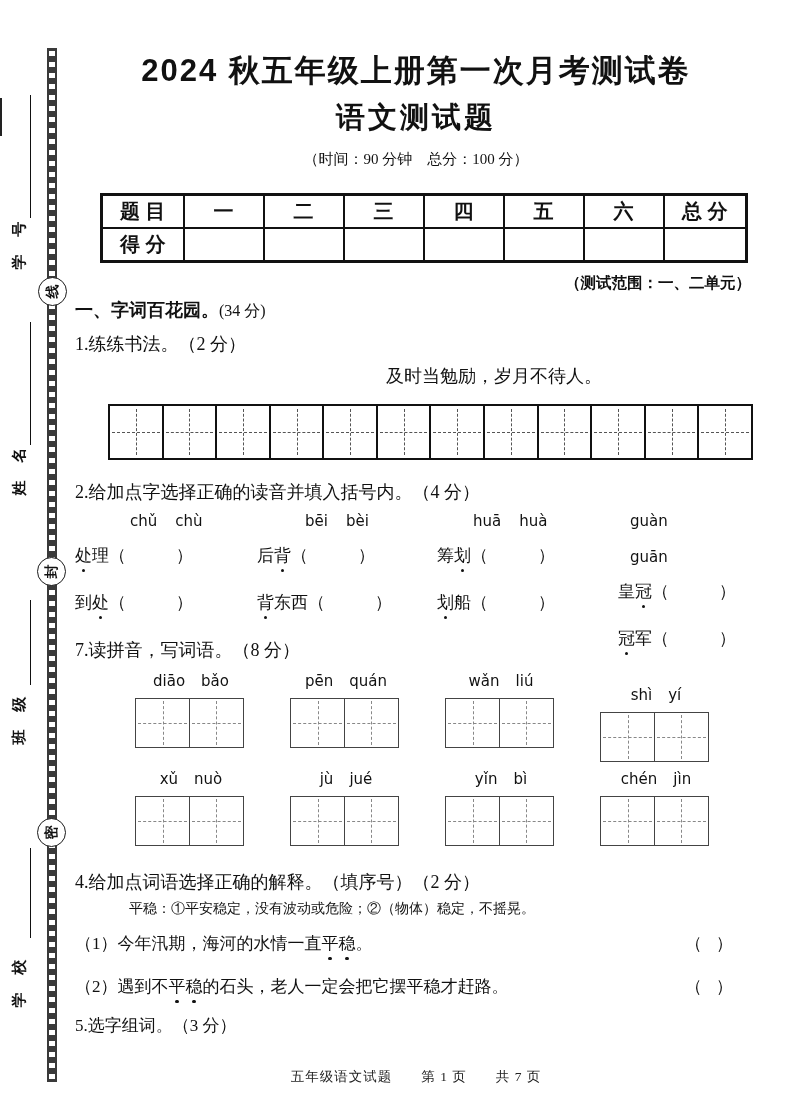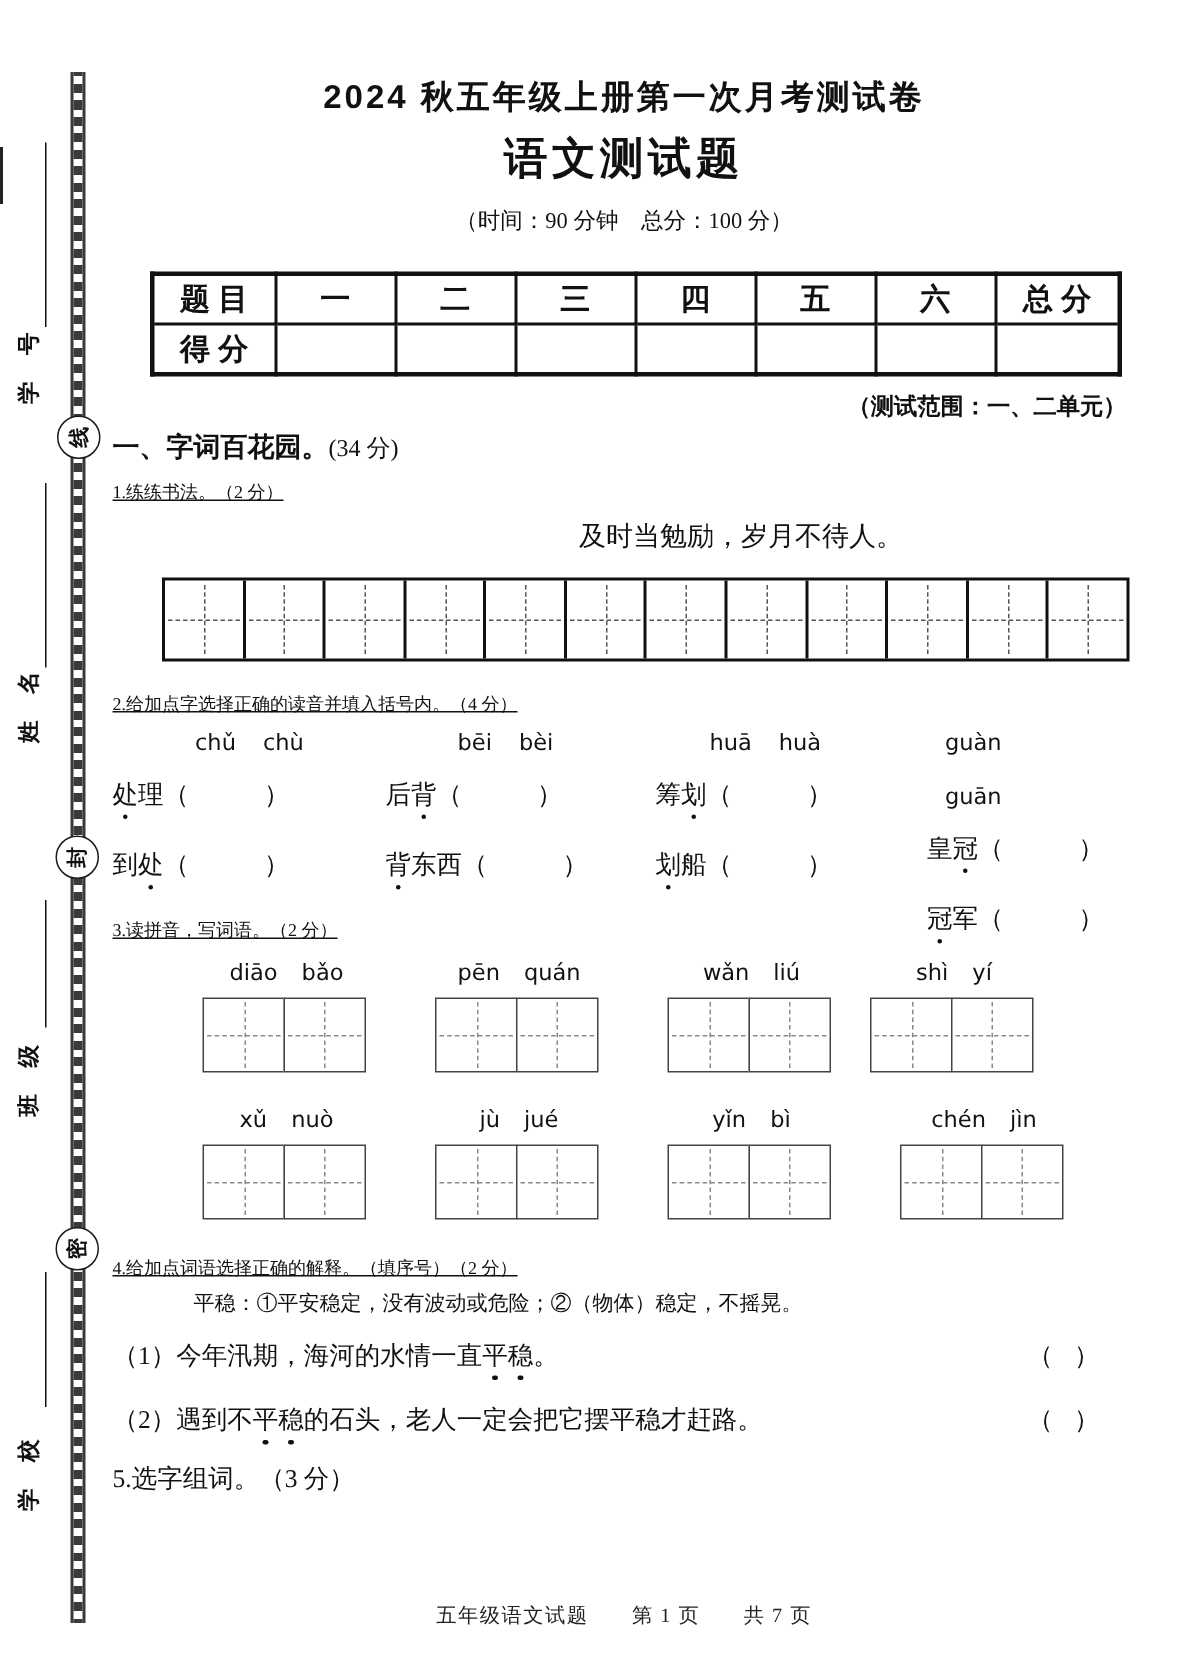--- a/index.html
+++ b/index.html
@@ -12,30 +12,30 @@
       background:repeating-linear-gradient(to bottom,#3a3a3a 0 3px,#ffffff 3px 8px,#3a3a3a 8px 11px);}
   .vlabel{position:absolute;width:70px;height:20px;text-align:center;transform:rotate(-90deg);
       font-size:15px;font-weight:bold;letter-spacing:7px;white-space:nowrap;color:#111;}
   .vline{position:absolute;left:30px;width:0;border-left:1.5px solid #111;}
   .stamp{position:absolute;width:27px;height:27px;border:1.8px solid #1a1a1a;border-radius:50%;
       background:#fff;display:flex;align-items:center;justify-content:center;
       font-size:14px;font-weight:bold;transform:rotate(-90deg);z-index:2;}
   
   .content{position:absolute;left:75px;top:0;width:682px;}
   .hei{font-family:"Liberation Sans","DejaVu Sans",sans-serif;font-weight:bold;}
-  .title{margin-top:50px;text-align:center;font-size:22px;letter-spacing:2px;}
+  .title{margin-top:50px;text-align:center;font-size:31px;letter-spacing:2px;}
   .subtitle{margin-top:6px;text-align:center;font-size:29px;letter-spacing:3px;}
   .meta{margin-top:12px;text-align:center;font-size:15px;}
   table.score{margin:24px 0 0 25px;width:645px;border-collapse:collapse;border:3px solid #111;table-layout:fixed;}
   table.score td{border:2px solid #111;height:31px;text-align:center;padding:0;
       font-family:"Liberation Sans","DejaVu Sans",sans-serif;font-weight:bold;font-size:20px;}
   .scope{margin-top:10px;text-align:right;padding-right:6px;font-size:15.5px;}
   .sec-head{margin-top:4px;font-size:18px;}
   .sec-score{font-family:"Liberation Serif","DejaVu Serif",serif;font-weight:normal;font-size:16px;}
-  .qlabel{margin-top:10px;font-size:12px;text-decoration:underline;}
+  .qlabel{margin-top:10px;font-size:18px;}
   .sentence{margin-top:8px;text-align:center;font-size:18px;transform:translateX(78px);}
   
   .cal-grid{margin:16px 0 0 33px;width:645px;height:56px;display:flex;box-sizing:border-box;
       border:2.5px solid #111;}
   .gcell{flex:1;position:relative;border-right:2px solid #111;}
   .gcell:last-child{border-right:none;}
   .gcell::before{content:"";position:absolute;top:3px;bottom:3px;left:50%;border-left:1.5px dashed #555;}
   .gcell::after{content:"";position:absolute;left:2px;right:2px;top:50%;border-top:1.5px dashed #555;}
   
   .q2cols{position:relative;height:116px;margin-top:8px;}
@@ -180,21 +180,21 @@
         <div class="q2col" style="left: 543px;">
           <div class="pinyin q2pin" style="padding-left: 12px; flex-direction: column;">
             <span>guàn</span>
             <span>guān</span>
           </div>
           <div class="q2row q2row1"><span>皇</span><span class="dc">冠</span><span>（</span><span class="gap"></span><span>）</span></div>
           <div class="q2row q2row2"><span class="dc">冠</span><span>军</span><span>（</span><span class="gap"></span><span>）</span></div>
         </div>
       </div>
 
-    <div class="qlabel">3.读拼音，写词语。（2 分）</div>
+    <div class="qlabel">7.读拼音，写词语。（8 分）</div>
     <div id="q3rows">
         <div class="q3row">
           <div class="q3group" style="left: 60px; text-align: right;">
             <div class="pinyin q3pin">
               <span>diāo</span>
               <span>bǎo</span>
             </div>
             <div class="wboxes">
               <div class="wcell"></div>
               <div class="wcell"></div>
@@ -213,21 +213,21 @@
           <div class="q3group" style="left: 370px;">
             <div class="pinyin q3pin">
               <span>wǎn</span>
               <span>liú</span>
             </div>
             <div class="wboxes">
               <div class="wcell"></div>
               <div class="wcell"></div>
             </div>
           </div>
-          <div class="q3group" style="left: 505px;">
+          <div class="q3group" style="left: 525px; margin-top: 14px;">
             <div class="pinyin q3pin">
               <span>shì</span>
               <span>yí</span>
             </div>
             <div class="wboxes">
               <div class="wcell"></div>
               <div class="wcell"></div>
             </div>
           </div>
         </div>

